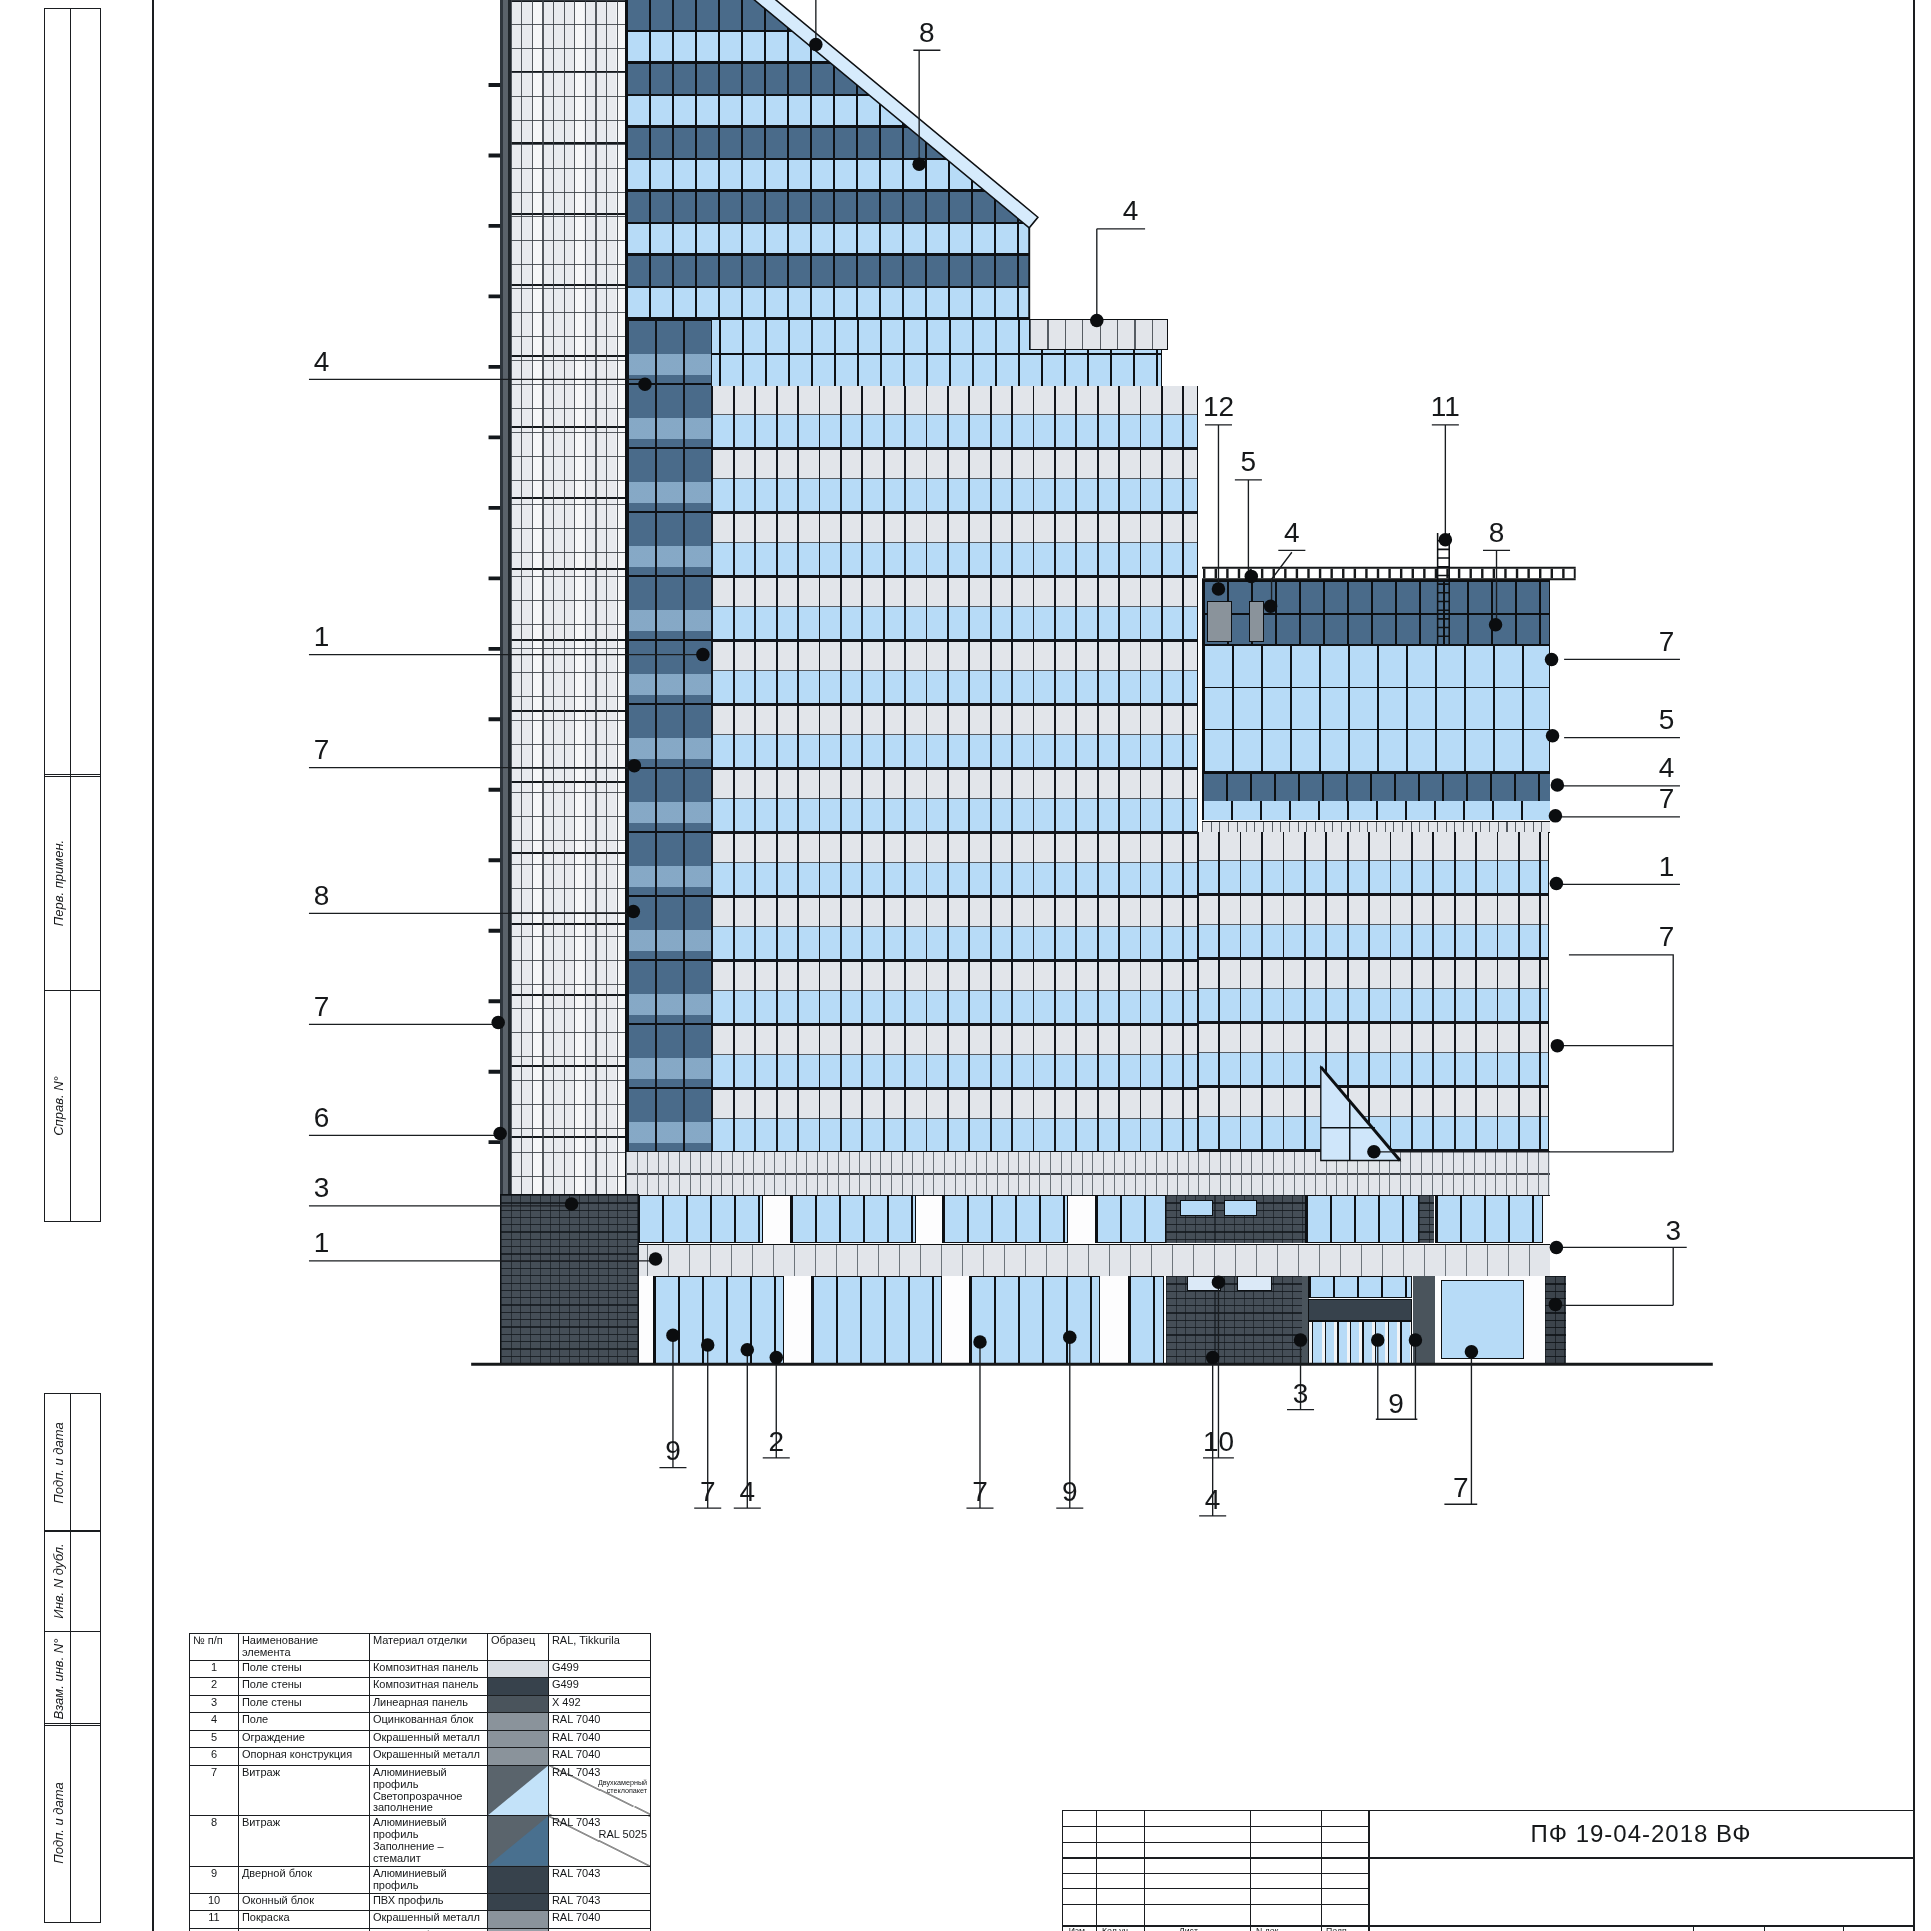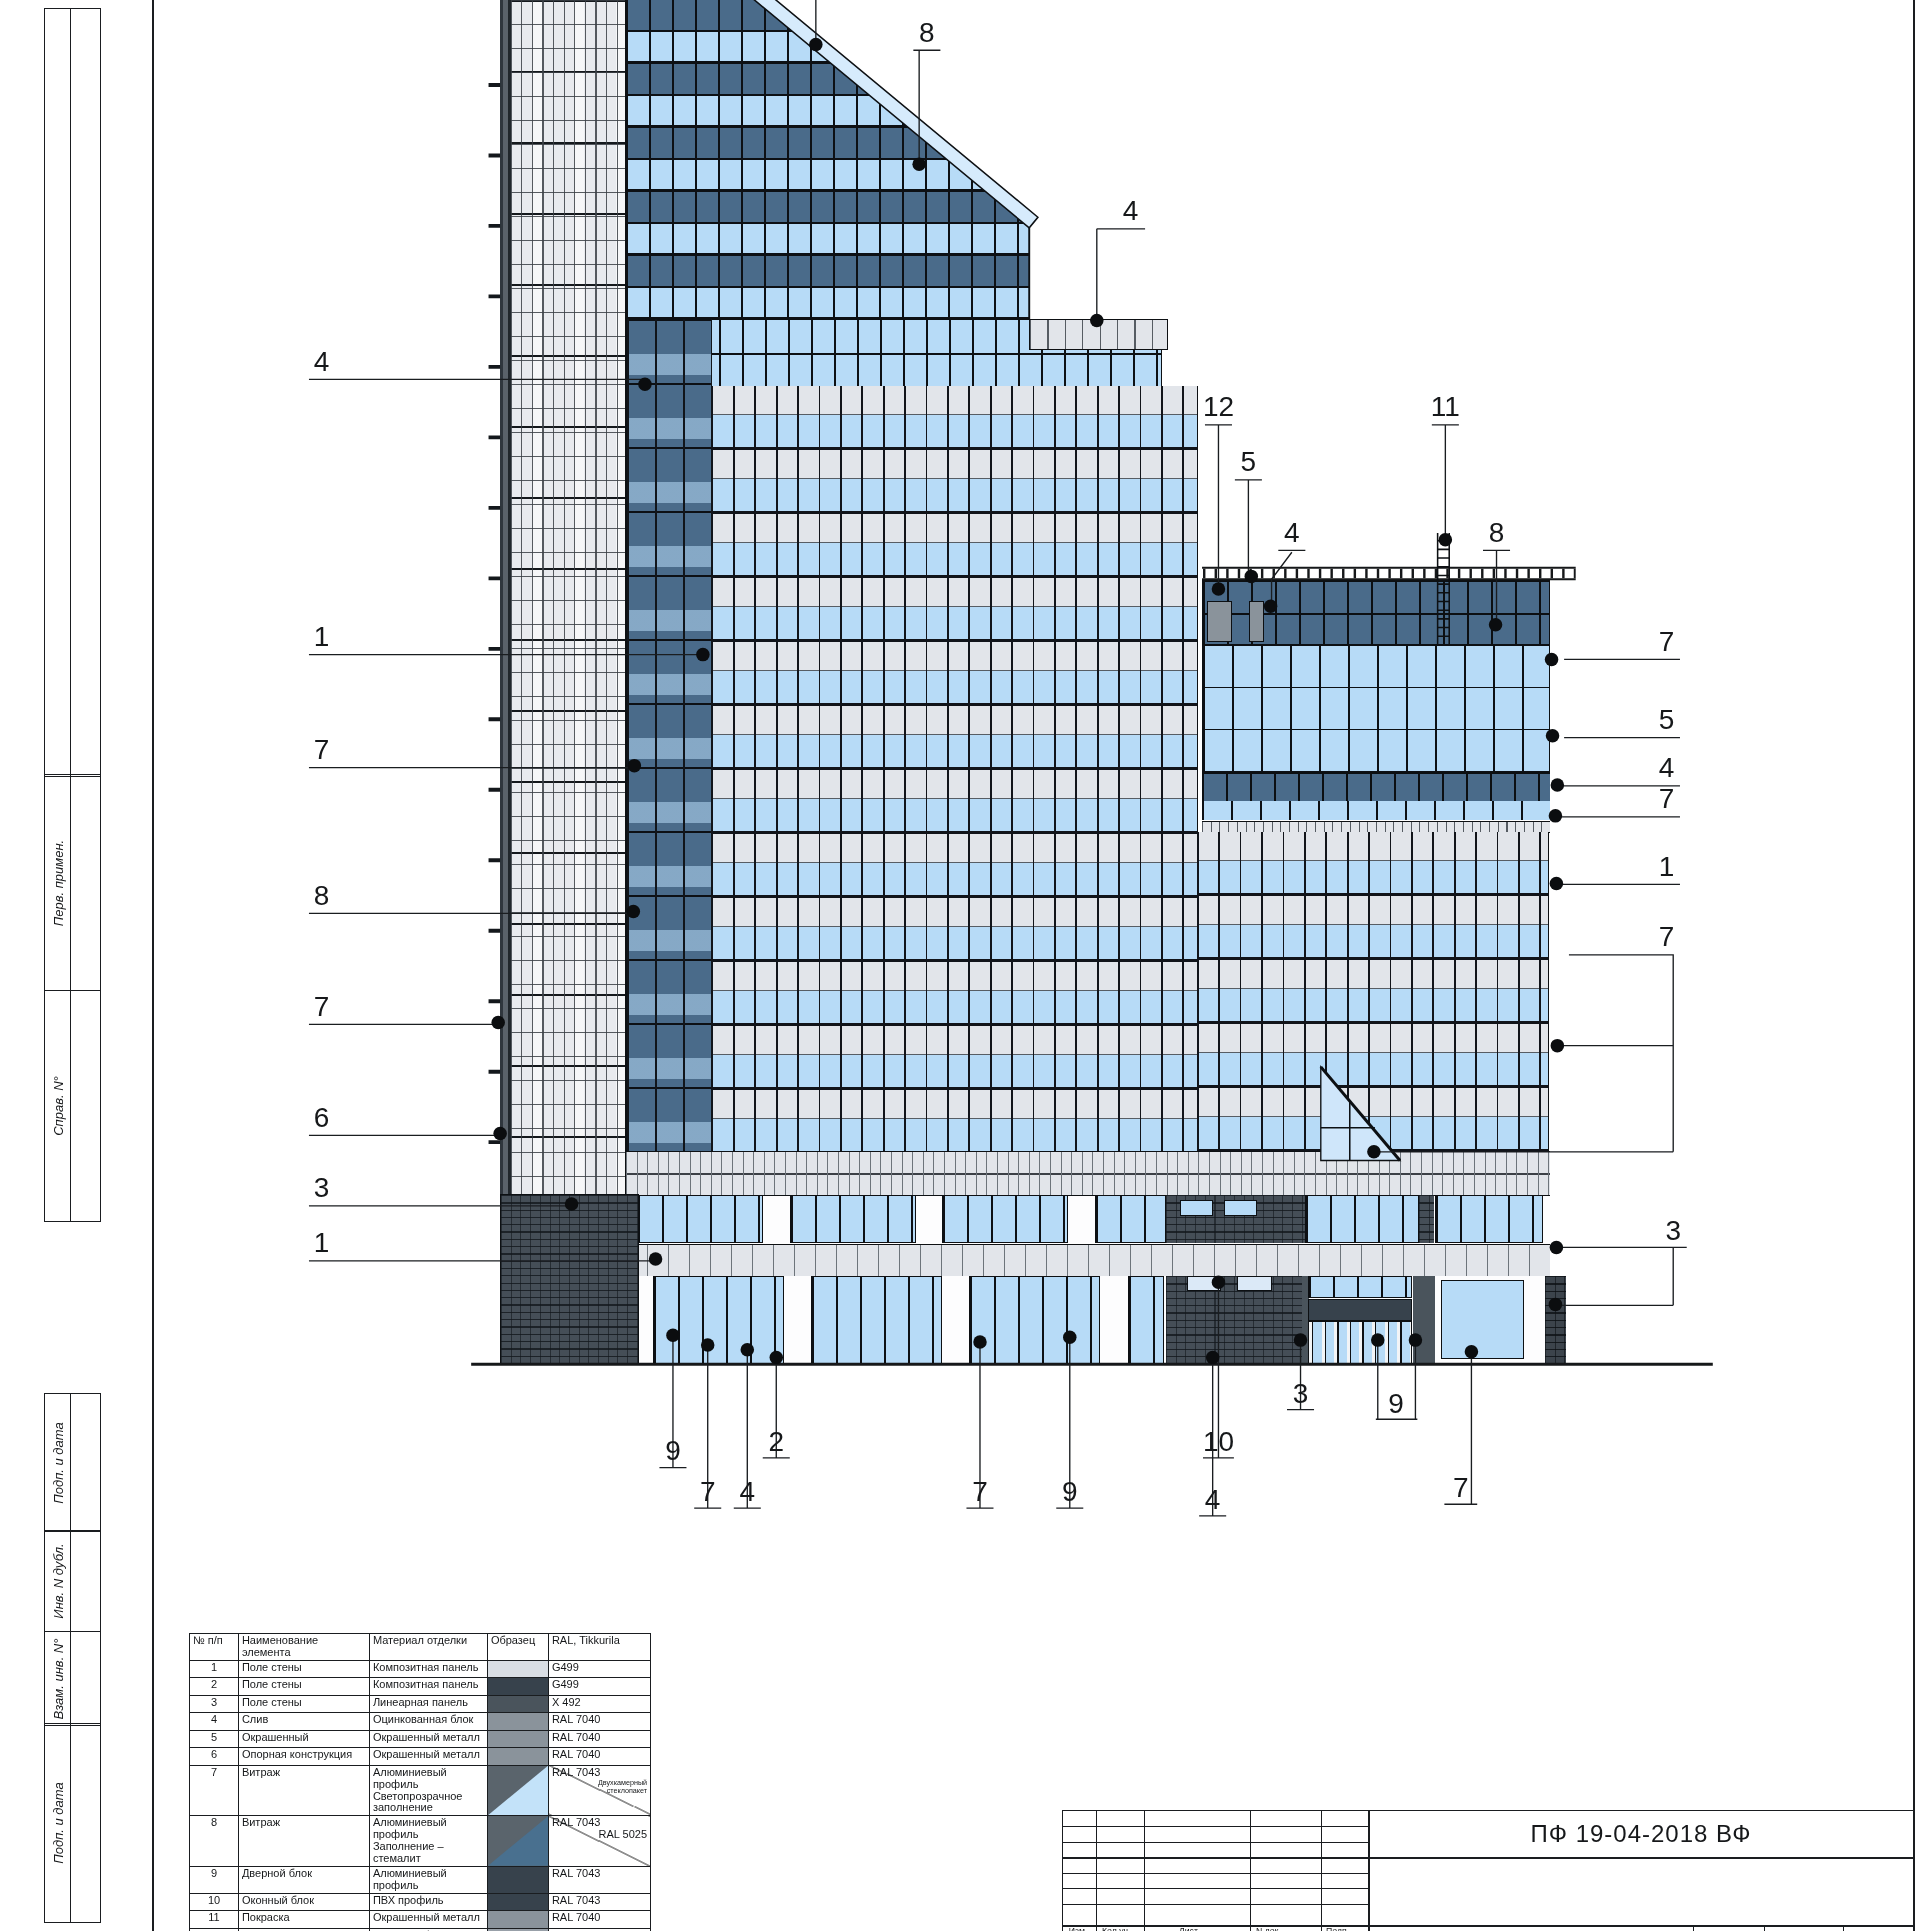--- a/index.html
+++ b/index.html
@@ -361,28 +361,28 @@
         </tr>
     <tr>
           <td class="c-num">3</td>
           <td>Поле стены</td>
           <td>Линеарная панель</td>
           <td class="sw-cell"><div class="swatch" style="background: rgb(74, 84, 92);"></div></td>
           <td>X 492</td>
         </tr>
     <tr>
           <td class="c-num">4</td>
-          <td>Слив</td>
+          <td>Поле</td>
           <td>Оцинкованная блок</td>
           <td class="sw-cell"><div class="swatch" style="background: rgb(138, 147, 155);"></div></td>
           <td>RAL 7040</td>
         </tr>
     <tr>
           <td class="c-num">5</td>
-          <td>Окрашенный</td>
+          <td>Ограждение</td>
           <td>Окрашенный металл</td>
           <td class="sw-cell"><div class="swatch" style="background: rgb(138, 147, 155);"></div></td>
           <td>RAL 7040</td>
         </tr>
     <tr>
           <td class="c-num">6</td>
           <td>Опорная конструкция</td>
           <td>Окрашенный металл</td>
           <td class="sw-cell"><div class="swatch" style="background: rgb(138, 147, 155);"></div></td>
           <td>RAL 7040</td>

